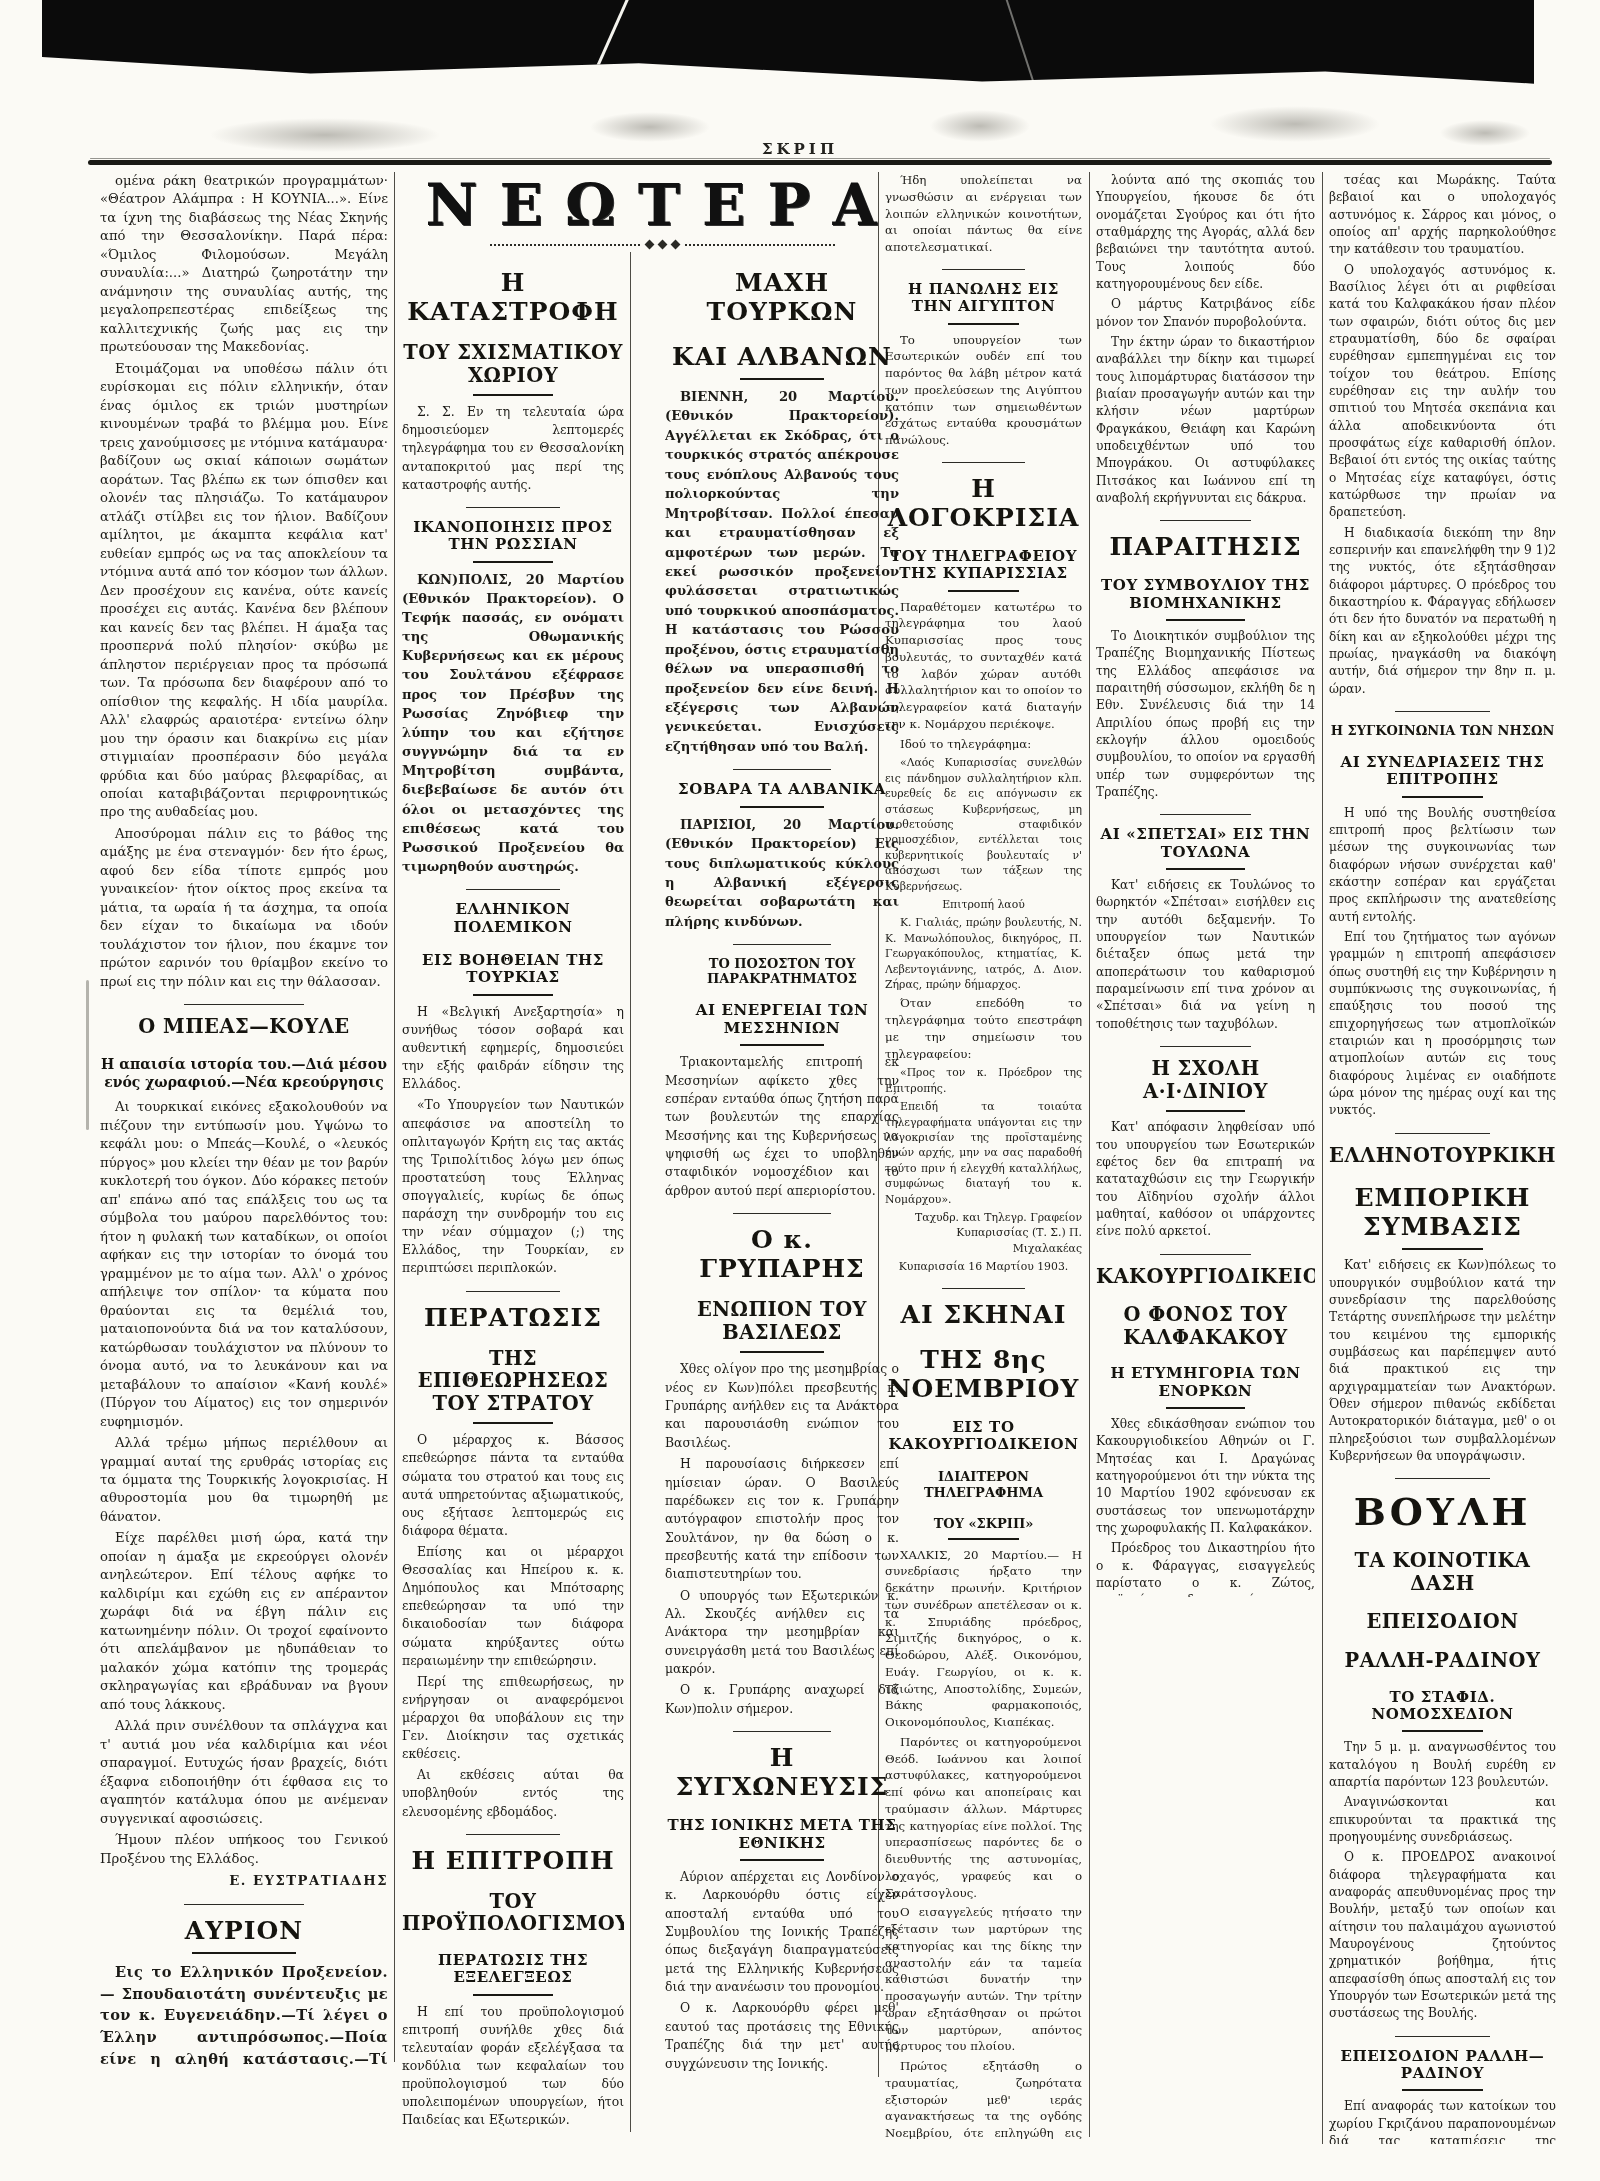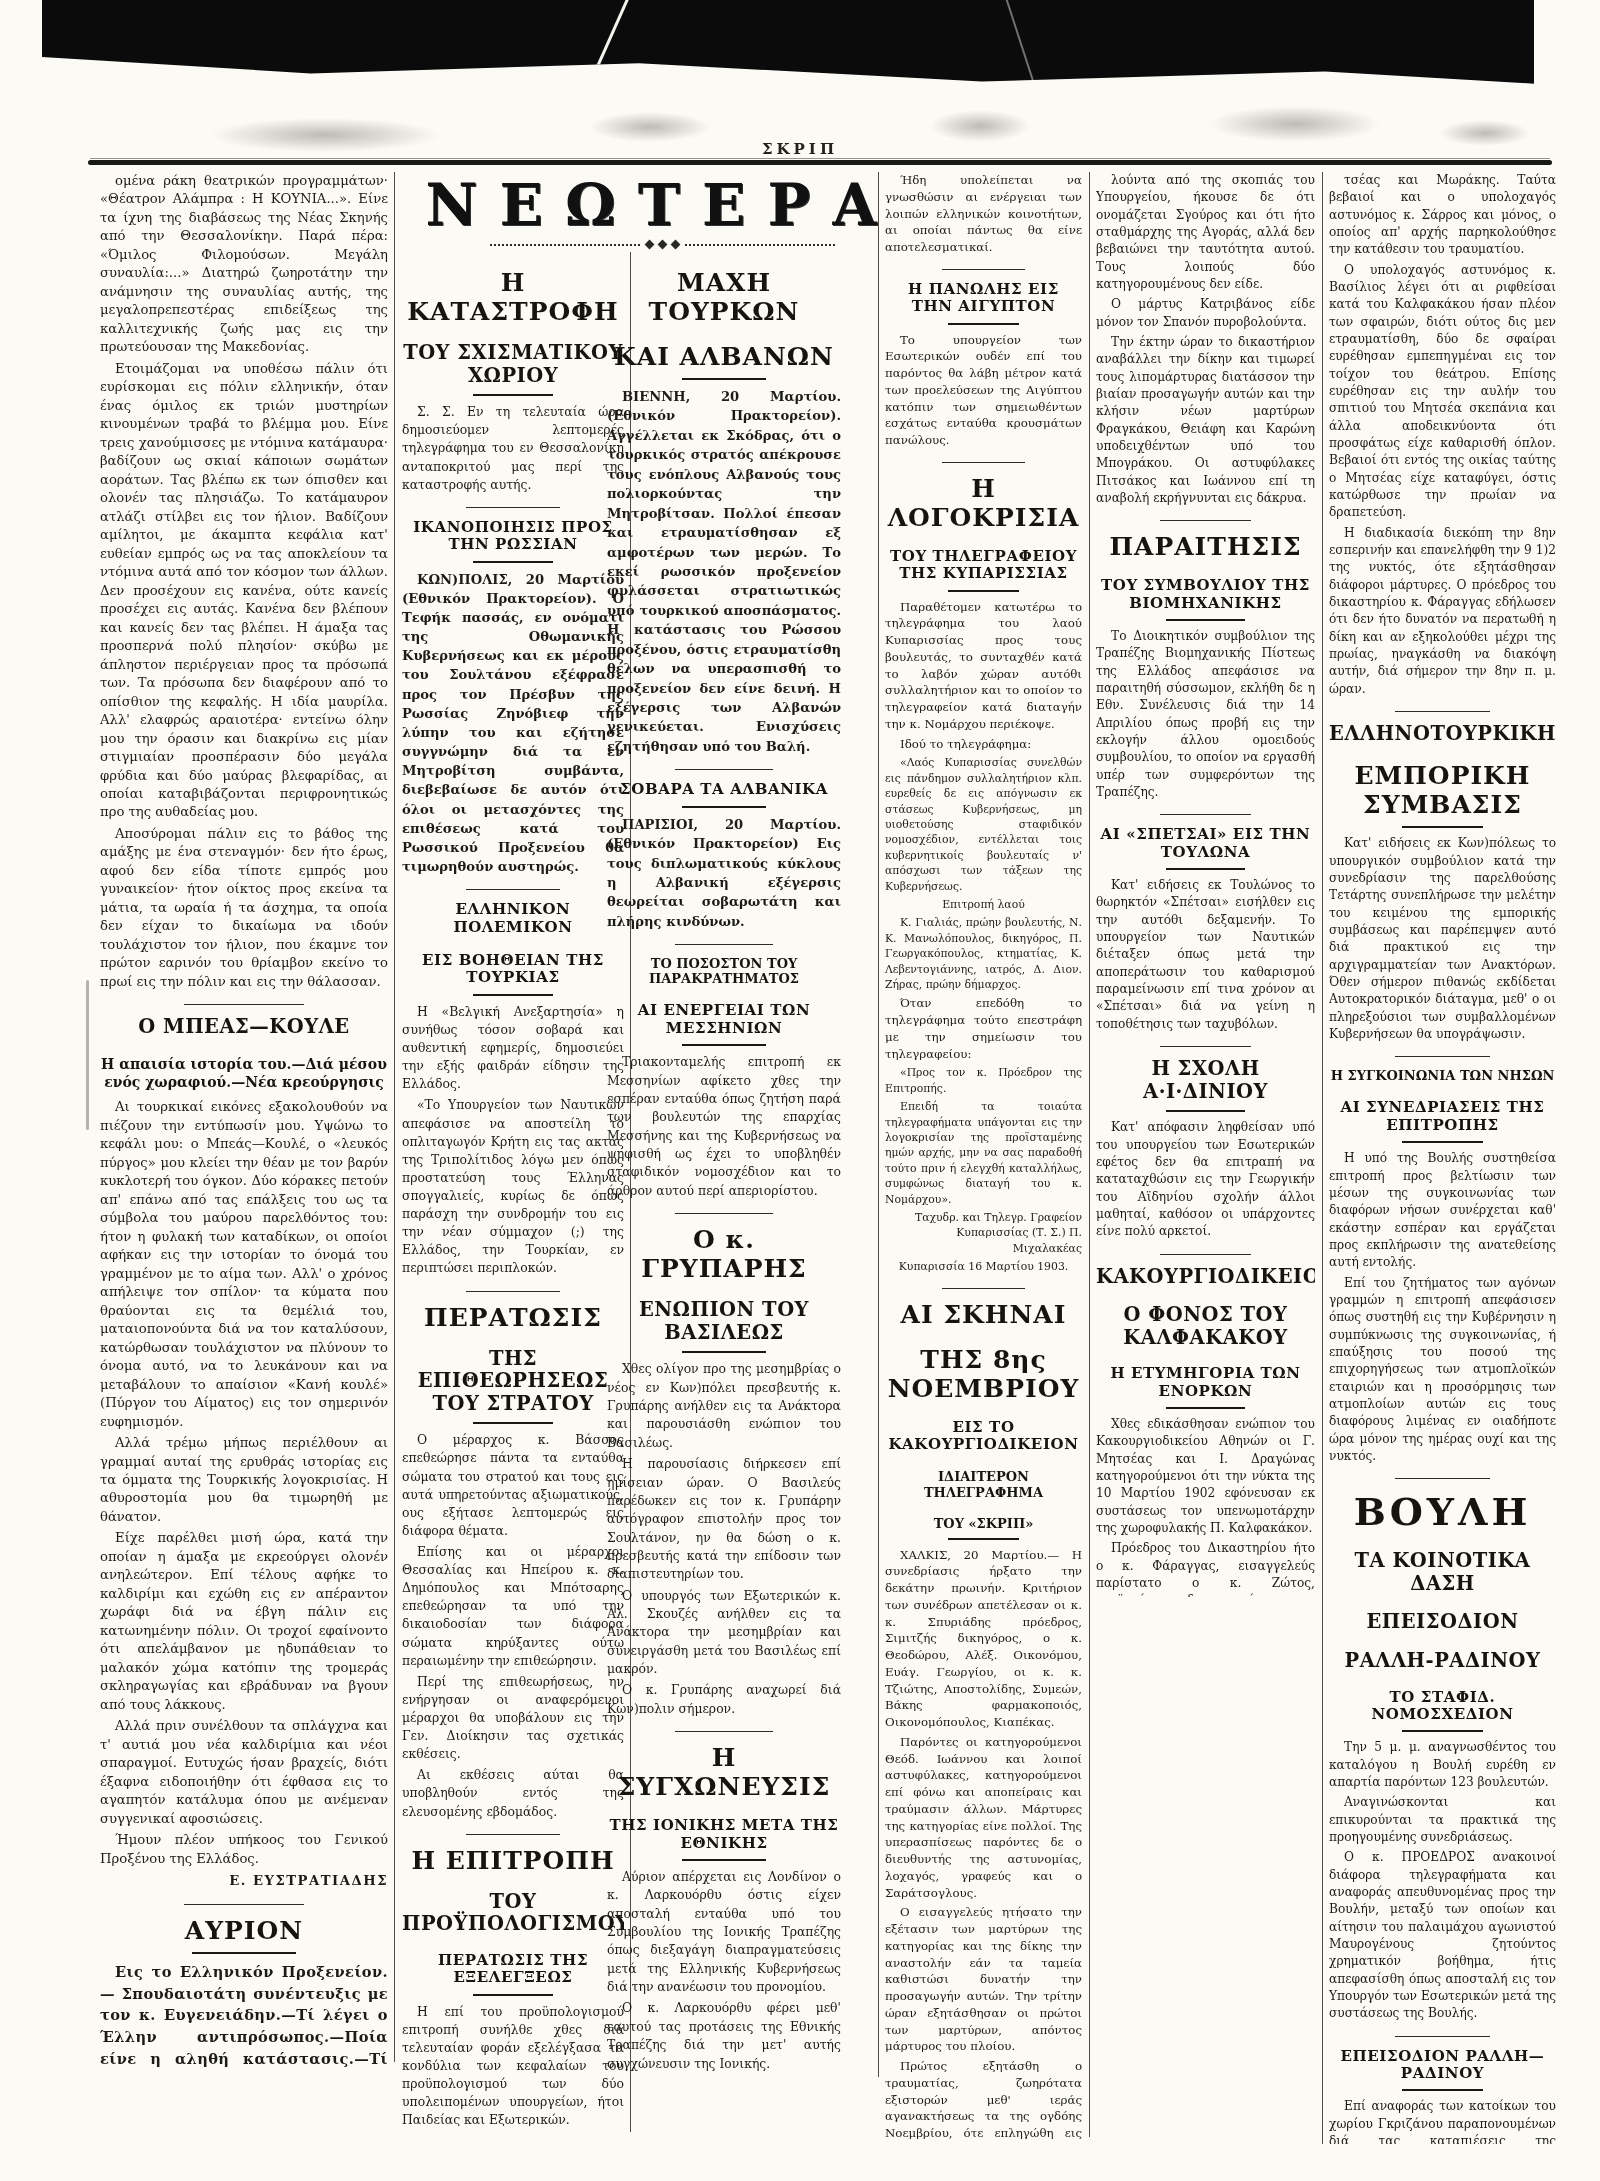--- a/index.html
+++ b/index.html
@@ -19,21 +19,21 @@
   .nea{position:absolute;left:398px;top:176px;width:528px;text-align:center;}
   .nea .nea-word{font-size:57px;font-weight:bold;letter-spacing:22px;line-height:1;color:#111;
                  text-shadow:1px 1px 0 #333;white-space:nowrap;}
   .nea-orn{display:flex;align-items:center;justify-content:center;gap:6px;margin-top:8px;}
   .nea-orn .line{width:150px;border-top:2px dotted #2a2a25;height:0;}
   .nea-orn .dia{width:7px;height:7px;background:#2a2a25;transform:rotate(45deg);}
   
   .col{position:absolute;overflow:hidden;text-align:justify;}
   .c0{left:100px;top:172px;width:288px;height:1895px;font-size:13.2px;line-height:1.40;}
   .c1{left:402px;top:258px;width:222px;height:1868px;font-size:12.4px;line-height:1.46;}
-  .c2{left:607px;top:258px;width:234px;height:1815px;font-size:12.4px;line-height:1.48;}
+  .c2{left:665px;top:258px;width:234px;height:1815px;font-size:12.4px;line-height:1.48;}
   .c3{left:885px;top:172px;width:197px;height:1968px;font-size:11.8px;line-height:1.42;}
   .c4{left:1096px;top:172px;width:219px;height:1425px;font-size:12.2px;line-height:1.42;}
   .c5{left:1329px;top:172px;width:227px;height:1972px;font-size:12.2px;line-height:1.42;}
   
   .vr{position:absolute;width:1px;background:#4e4c45;}
   .vr1{left:394px;top:172px;height:1890px;}
   .vr2{left:630px;top:252px;height:1880px;}
   .vr3{left:878px;top:172px;height:1905px;}
   .vr4{left:1089px;top:172px;height:1965px;}
   .vr5{left:1322px;top:172px;height:1972px;}
@@ -261,30 +261,30 @@
       </section>
     </div>
   <div class="col c5">
       <section class="article">
         <p class="para">τσέας και Μωράκης. Ταύτα βεβαιοί και ο υπολοχαγός αστυνόμος κ. Σάρρος και μόνος, ο οποίος απ' αρχής παρηκολούθησε την κατάθεσιν του τραυματίου.</p>
         <p class="para">Ο υπολοχαγός αστυνόμος κ. Βασίλιος λέγει ότι αι ριφθείσαι κατά του Καλφακάκου ήσαν πλέον των σφαιρών, διότι ούτος δις μεν ετραυματίσθη, δύο δε σφαίραι ευρέθησαν εμπεπηγμέναι εις τον τοίχον του θεάτρου. Επίσης ευρέθησαν εις την αυλήν του σπιτιού του Μητσέα σκεπάνια και άλλα αποδεικνύοντα ότι προσφάτως είχε καθαρισθή όπλον. Βεβαιοί ότι εντός της οικίας ταύτης ο Μητσέας είχε καταφύγει, όστις κατώρθωσε την πρωίαν να δραπετεύση.</p>
         <p class="para">Η διαδικασία διεκόπη την 8ην εσπερινήν και επανελήφθη την 9 1)2 της νυκτός, ότε εξητάσθησαν διάφοροι μάρτυρες. Ο πρόεδρος του δικαστηρίου κ. Φάραγγας εδήλωσεν ότι δεν ήτο δυνατόν να περατωθή η δίκη και αν εξηκολούθει μέχρι της πρωίας, ηναγκάσθη να διακόψη αυτήν, διά σήμερον την 8ην π. μ. ώραν.</p>
       </section>
       <section class="article">
         <div class="sep"></div>
-        <div class="h lg">ΕΛΛΗΝΟΤΟΥΡΚΙΚΗ</div>
-        <div class="h xl r">ΕΜΠΟΡΙΚΗ ΣΥΜΒΑΣΙΣ</div>
-        <p class="para">Κατ' ειδήσεις εκ Κων)πόλεως το υπουργικόν συμβούλιον κατά την συνεδρίασιν της παρελθούσης Τετάρτης συνεπλήρωσε την μελέτην του κειμένου της εμπορικής συμβάσεως και παρέπεμψεν αυτό διά πρακτικού εις την αρχιγραμματείαν των Ανακτόρων. Όθεν σήμερον πιθανώς εκδίδεται Αυτοκρατορικόν διάταγμα, μεθ' ο οι πληρεξούσιοι των συμβαλλομένων Κυβερνήσεων θα υπογράψωσιν.</p>
-      </section>
-      <section class="article">
-        <div class="sep"></div>
         <div class="h sm">Η ΣΥΓΚΟΙΝΩΝΙΑ ΤΩΝ ΝΗΣΩΝ</div>
         <div class="h md r">ΑΙ ΣΥΝΕΔΡΙΑΣΕΙΣ ΤΗΣ ΕΠΙΤΡΟΠΗΣ</div>
         <p class="para">Η υπό της Βουλής συστηθείσα επιτροπή προς βελτίωσιν των μέσων της συγκοινωνίας των διαφόρων νήσων συνέρχεται καθ' εκάστην εσπέραν και εργάζεται προς εκπλήρωσιν της ανατεθείσης αυτή εντολής.</p>
         <p class="para">Επί του ζητήματος των αγόνων γραμμών η επιτροπή απεφάσισεν όπως συστηθή εις την Κυβέρνησιν η συμπύκνωσις της συγκοινωνίας, ή επαύξησις του ποσού της επιχορηγήσεως των ατμοπλοϊκών εταιριών και η προσόρμησις των ατμοπλοίων αυτών εις τους διαφόρους λιμένας εν οιαδήποτε ώρα μόνον της ημέρας ουχί και της νυκτός.</p>
+      </section>
+      <section class="article">
+        <div class="sep"></div>
+        <div class="h lg">ΕΛΛΗΝΟΤΟΥΡΚΙΚΗ</div>
+        <div class="h xl r">ΕΜΠΟΡΙΚΗ ΣΥΜΒΑΣΙΣ</div>
+        <p class="para">Κατ' ειδήσεις εκ Κων)πόλεως το υπουργικόν συμβούλιον κατά την συνεδρίασιν της παρελθούσης Τετάρτης συνεπλήρωσε την μελέτην του κειμένου της εμπορικής συμβάσεως και παρέπεμψεν αυτό διά πρακτικού εις την αρχιγραμματείαν των Ανακτόρων. Όθεν σήμερον πιθανώς εκδίδεται Αυτοκρατορικόν διάταγμα, μεθ' ο οι πληρεξούσιοι των συμβαλλομένων Κυβερνήσεων θα υπογράψωσιν.</p>
       </section>
       <section class="article">
         <div class="sep"></div>
         <div class="h xxl">ΒΟΥΛΗ</div>
         <div class="h lg">ΤΑ ΚΟΙΝΟΤΙΚΑ ΔΑΣΗ</div>
         <div class="h lg">ΕΠΕΙΣΟΔΙΟΝ</div>
         <div class="h lg">ΡΑΛΛΗ-ΡΑΔΙΝΟΥ</div>
         <div class="h md r">ΤΟ ΣΤΑΦΙΔ. ΝΟΜΟΣΧΕΔΙΟΝ</div>
         <p class="para">Την 5 μ. μ. αναγνωσθέντος του καταλόγου η Βουλή ευρέθη εν απαρτία παρόντων 123 βουλευτών.</p>
         <p class="para">Αναγινώσκονται και επικυρούνται τα πρακτικά της προηγουμένης συνεδριάσεως.</p>

